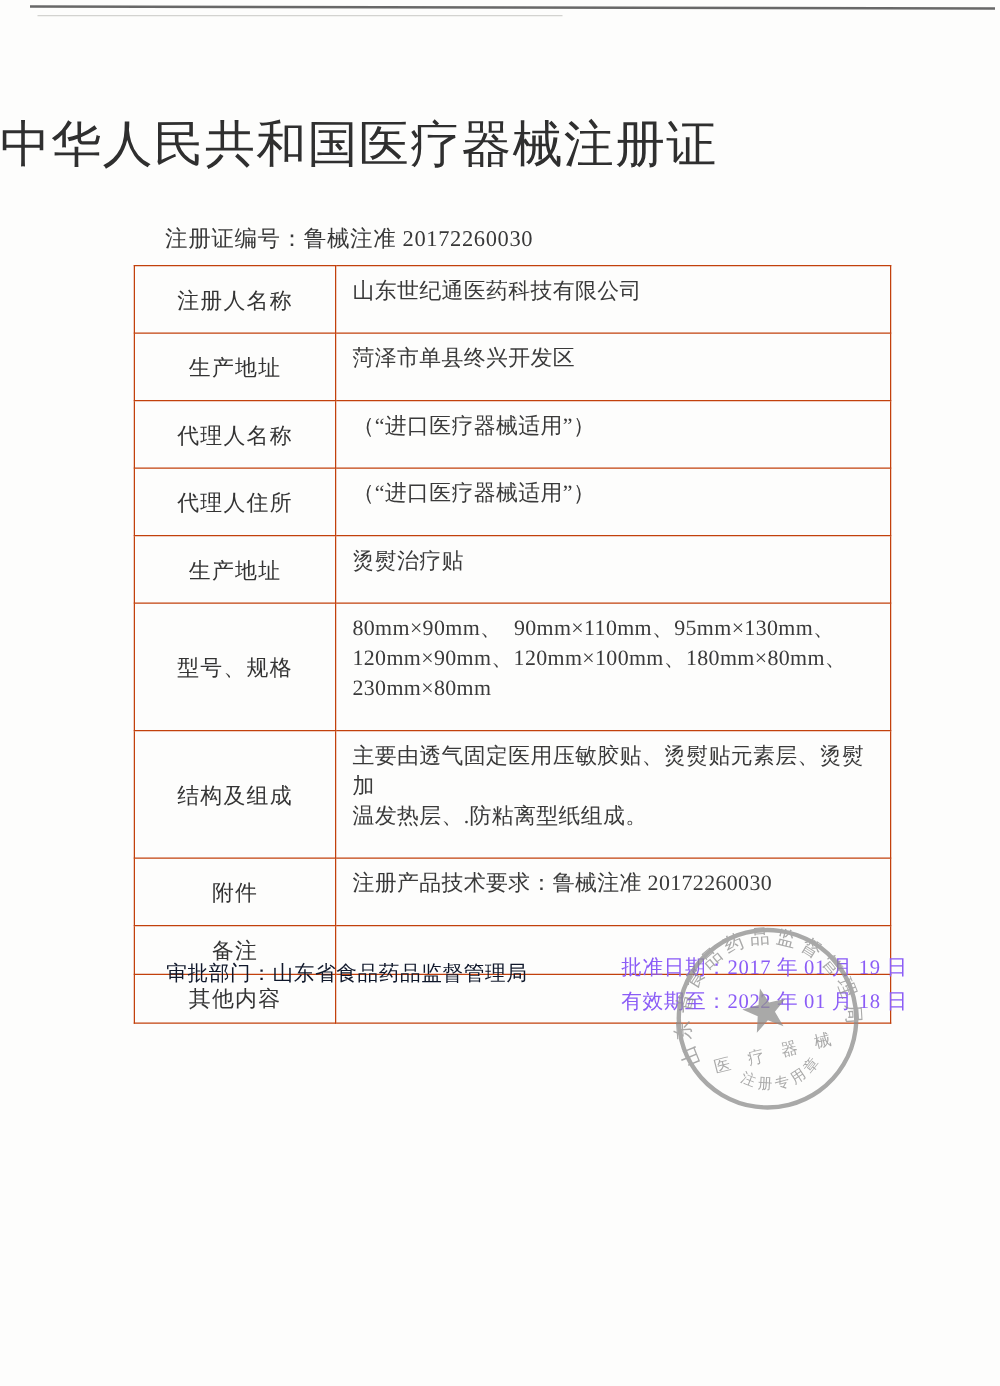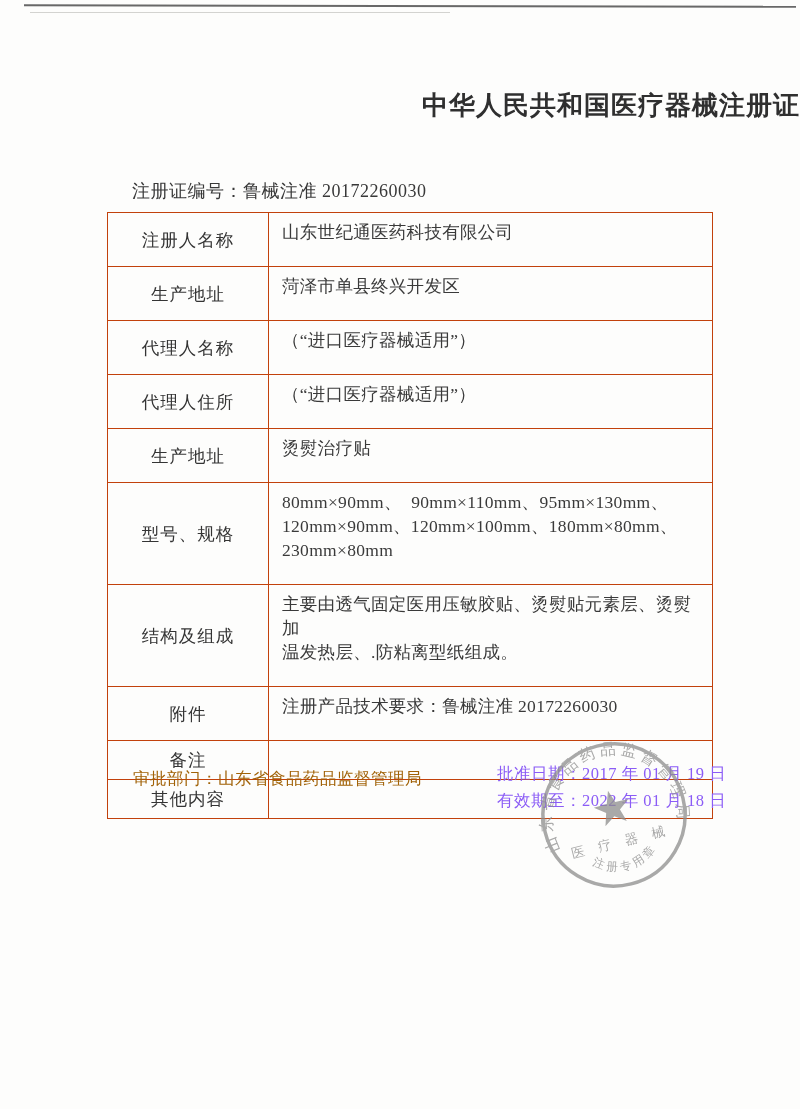--- a/index.html
+++ b/index.html
@@ -15,22 +15,22 @@
   .scan-top-line {
     position:absolute; top:5px; left:24px; width:772px; height:2px;
     background:#4d4d4d; transform:rotate(0.12deg); opacity:0.85;
   }
   .scan-top-line2 {
     position:absolute; top:12px; left:30px; width:420px; height:1px;
     background:#c8c8c4; opacity:0.8;
   }
   .title {
     position:absolute; top:88px; left:0; width:100%;
-    margin:0; text-align:right;
-    font-size:26px; font-weight:bold; letter-spacing:1px; color:#2f2f2f;
+    margin:0; text-align:left;
+    font-size:40px; font-weight:normal; letter-spacing:1px; color:#2f2f2f;
   }
   .cert-line {
     position:absolute; top:179px; left:132px;
     font-size:18px; letter-spacing:0.5px; color:#383838;font-family:Liberation Serif, serif;
   }
   table.cert-table {
     position:absolute; top:212px; left:107px; width:606px;
     border-collapse:collapse; table-layout:fixed;
   }
   table.cert-table td {
@@ -42,21 +42,21 @@
   td.label-cell {
     width:152px; text-align:center;
     padding:7px 4px; letter-spacing:1px; color:#343434;
   }
   td.value-cell {
     padding:7px 10px 22px 13px;
     white-space:pre-wrap; letter-spacing:0.3px; color:#3a3a3a;
   }
   .footer-dept {
     position:absolute; top:768px; left:133px;
-    font-size:16.5px; letter-spacing:0.5px; color:#a16207;
+    font-size:16.5px; letter-spacing:0.5px; color:#0f172a;
   }
   .footer-dates {
     position:absolute; top:760px; left:497px;
     font-size:16.5px; line-height:27px; letter-spacing:0.5px; color:#8b5cf6;
   }
   .stamp {
     position:absolute; left:536px; top:737px; width:156px; height:156px;
     opacity:0.75; filter:blur(0.35px);
   }
   .stamp svg { width:100%; height:100%; }

